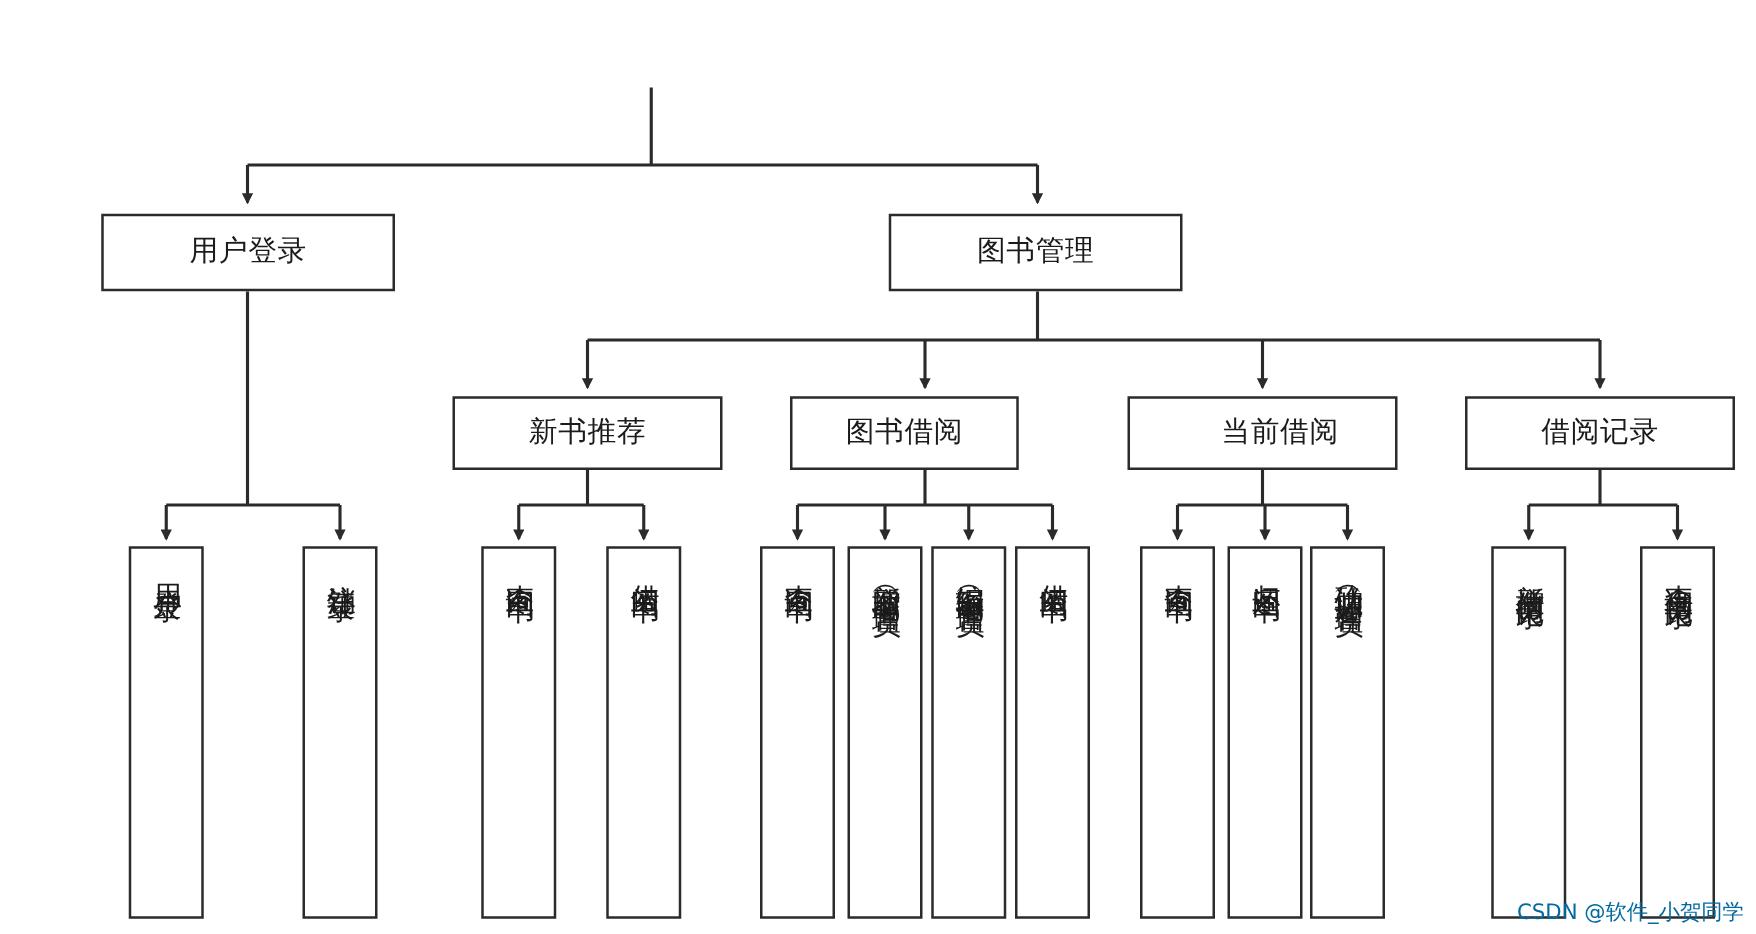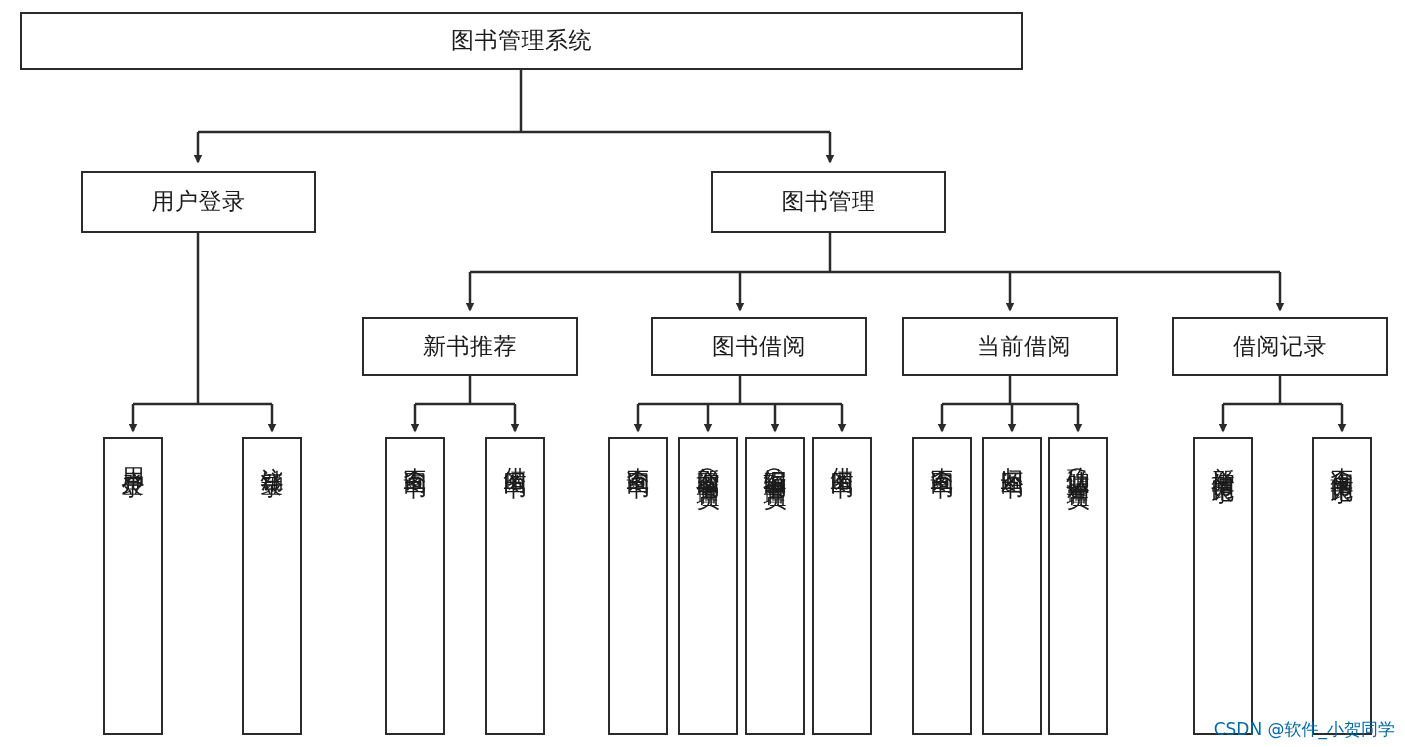--- a/index.html
+++ b/index.html
@@ -134,37 +134,34 @@
     </g>
 
     <g stroke="#2b2b2b" stroke-width="2.5" fill="none">
       <path d="M1280,376 L1280,404"></path>
       <path d="M1223,404 L1342,404"></path>
       <path d="M1223,404 L1223,431" marker-end="url(#arrowhead)"></path>
       <path d="M1342,404 L1342,431" marker-end="url(#arrowhead)"></path>
     </g>
   </svg>
 
-  <div class="node horiz" style="left:20px; top:12px; width:1003px; height:58px;">
-    <span class="label">图书管理系统</span>
-  </div>
 
   <div class="node horiz" style="left:81px; top:171px; width:235px; height:62px;">
     <span class="label">用户登录</span>
   </div>
 
   <div class="node horiz" style="left:711px; top:171px; width:235px; height:62px;">
     <span class="label">图书管理</span>
   </div>
 
   <div class="node horiz" style="left:362px; top:317px; width:216px; height:59px;">
     <span class="label">新书推荐</span>
   </div>
 
-  <div class="node horiz" style="left:632px; top:317px; width:216px; height:59px;margin-left:19px;">
+  <div class="node horiz" style="left:632px; top:317px; width:183px; height:59px;">
     <span class="label">图书借阅</span>
   </div>
 
   <div class="node horiz" style="left:902px; top:317px; width:216px; height:59px;padding-left:28px;">
     <span class="label">当前借阅</span>
   </div>
 
   <div class="node horiz" style="left:1172px; top:317px; width:216px; height:59px;">
     <span class="label">借阅记录</span>
   </div>

